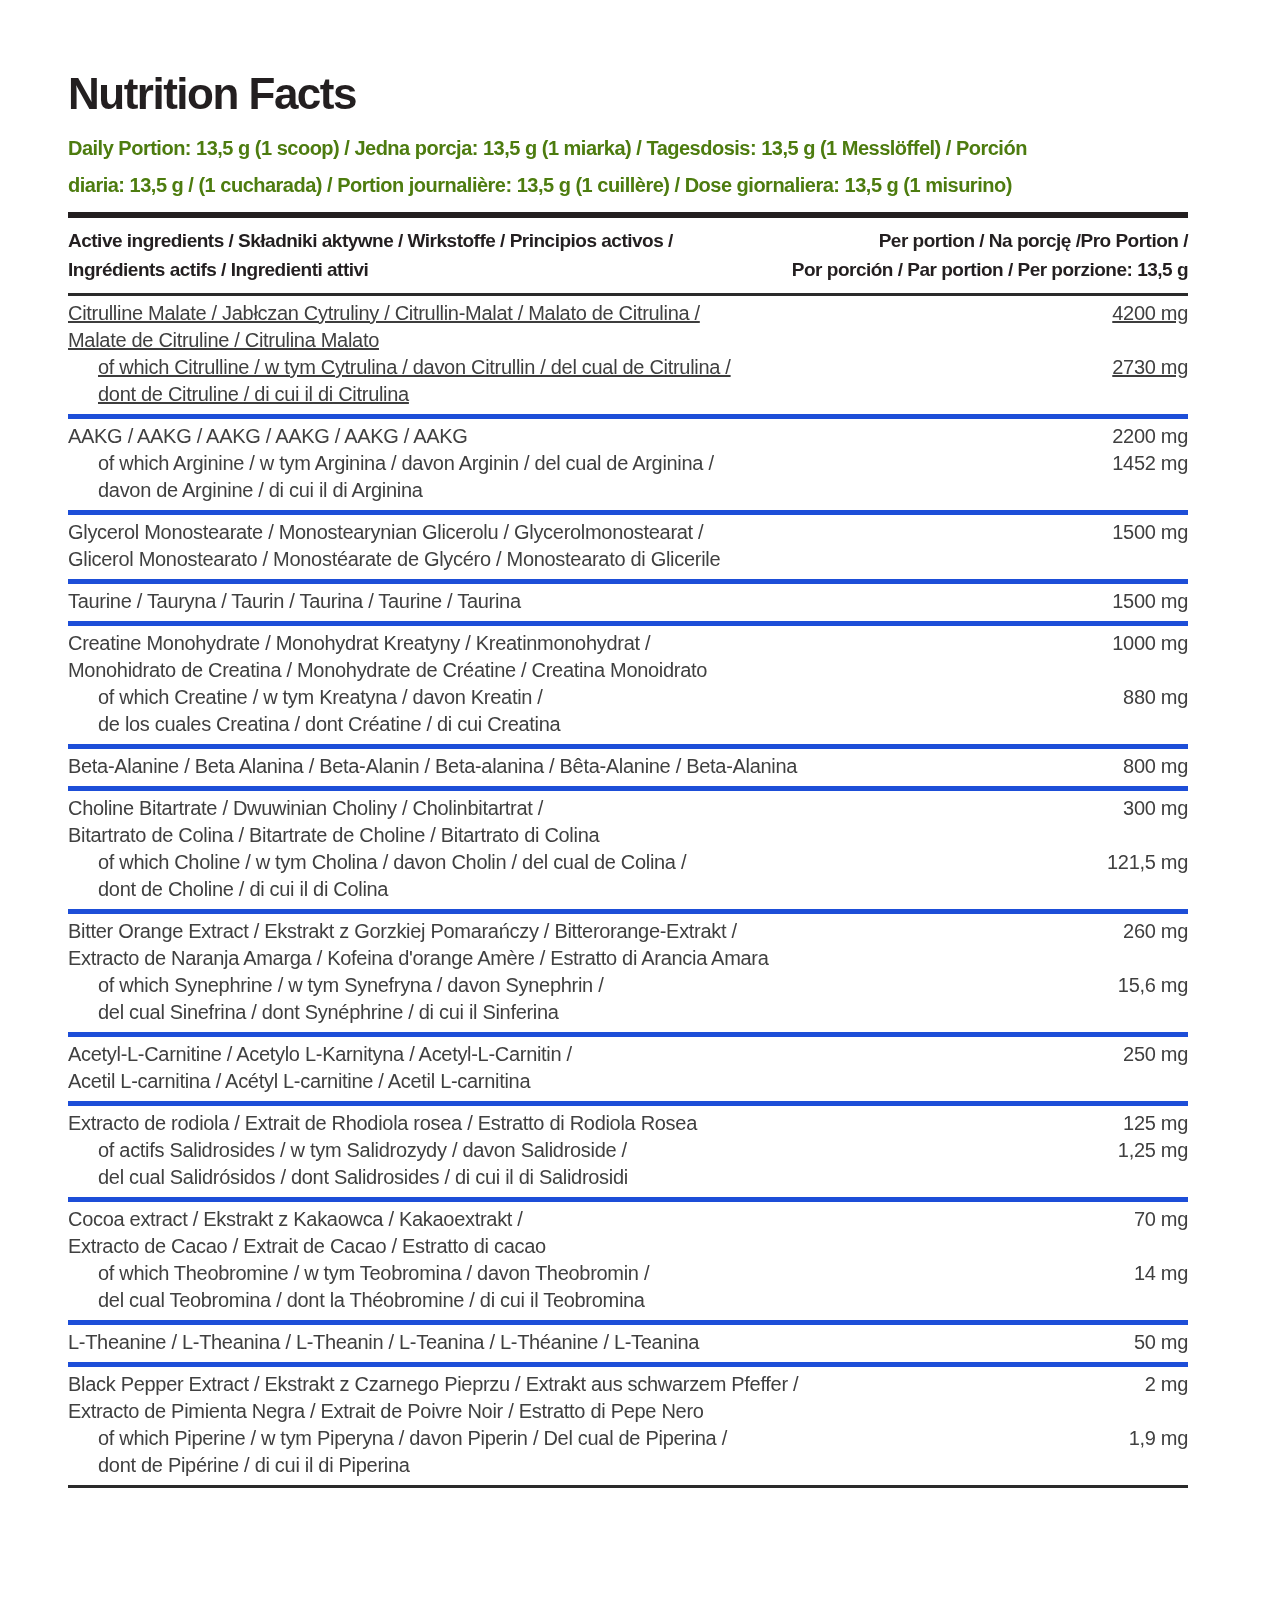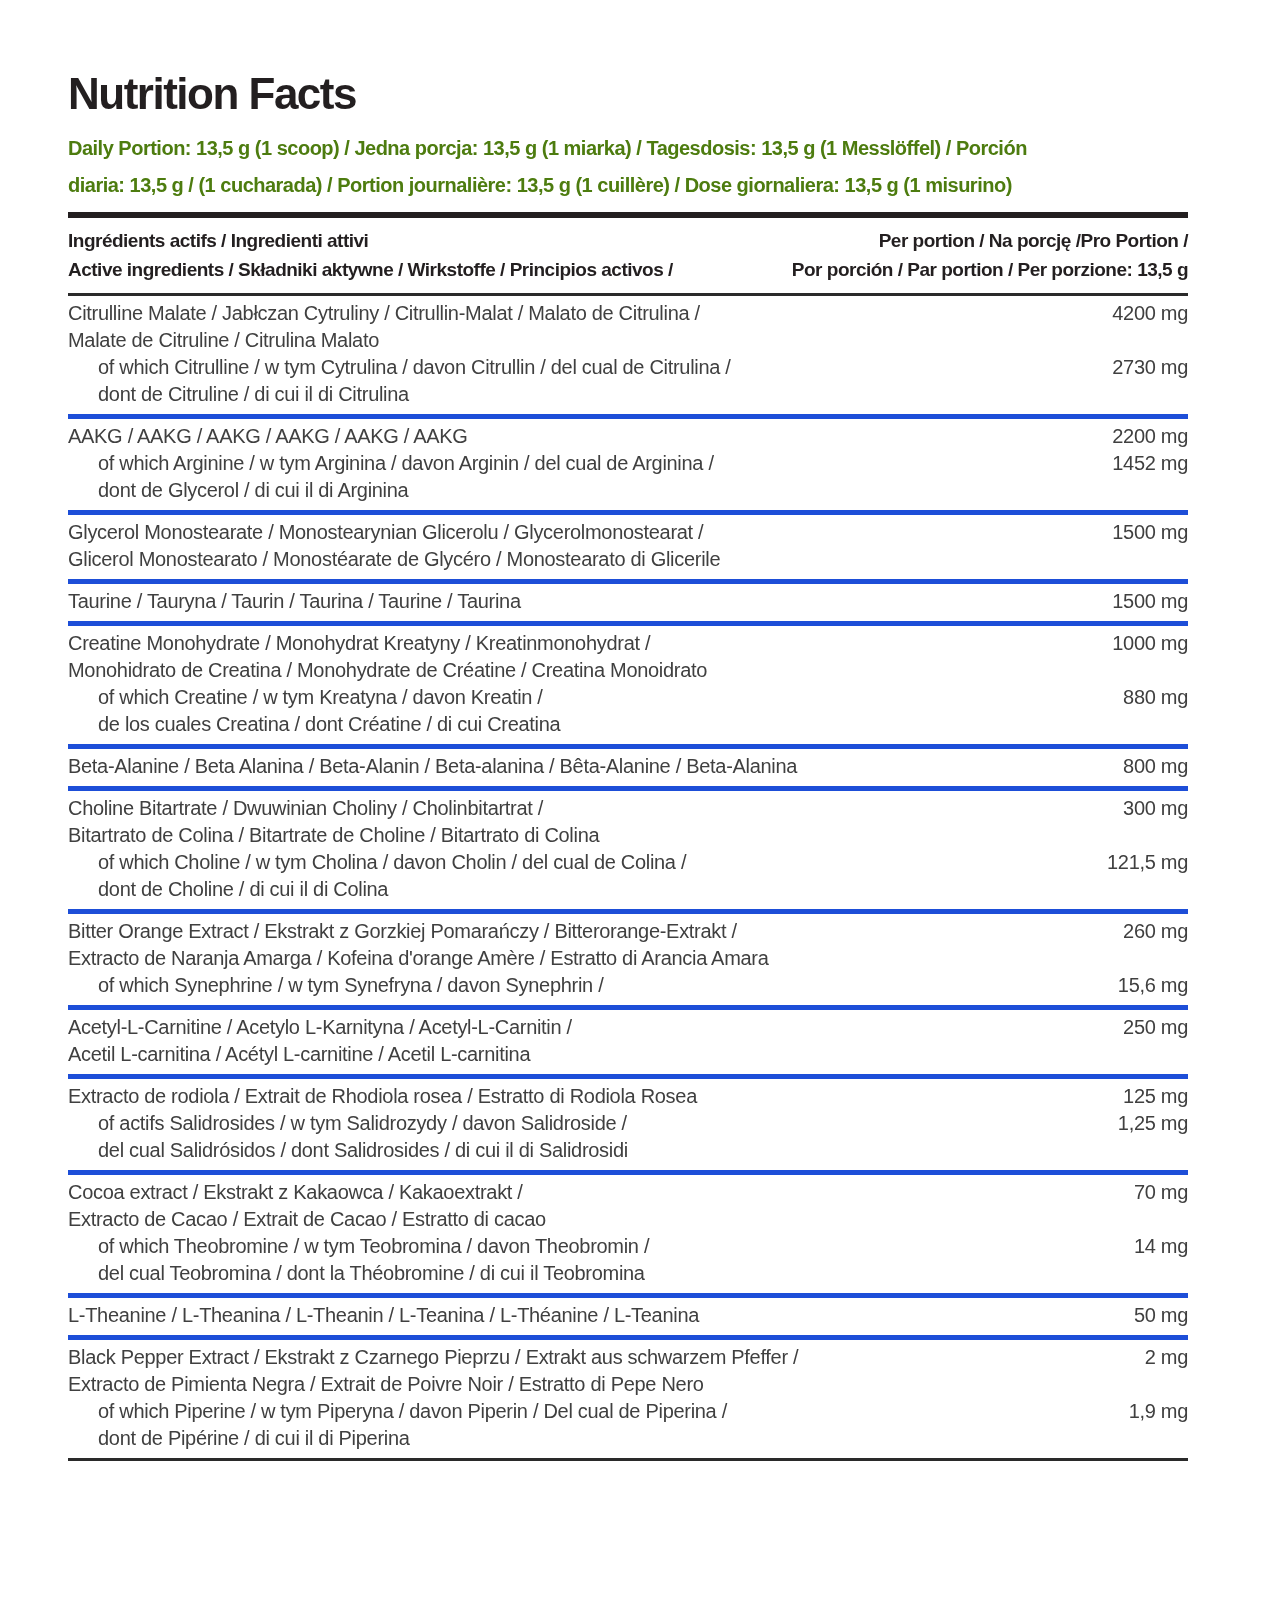--- a/index.html
+++ b/index.html
@@ -39,21 +39,21 @@
     padding: 8px 0 9px 0;
     font-size: 19px;
     font-weight: bold;
     letter-spacing: -0.5px;
     color: #231f20;
     line-height: 29px;
   }
   .th-right { text-align: right; }
   .table { border-bottom: 3px solid #2a2a2a; }
   .row { border-top: 5px solid #1d4ed8; padding: 4px 0 6px 0; }
-  .row:first-child { border-top: none; }
+  .row:first-child { border-top: none; text-decoration: underline; }
   .entry {
     display: flex;
     align-items: flex-start;
     font-size: 20px;
     letter-spacing: -0.3px;
     line-height: 27px;
     color: #404040;
   }
   .entry .name { flex: 1; }
   .entry.sub .name { padding-left: 30px; }
@@ -70,22 +70,22 @@
 <div class="page">
   <h1 class="title">Nutrition Facts</h1>
 
   <div class="portion">
     <div>Daily Portion: 13,5 g (1 scoop) / Jedna porcja: 13,5 g (1 miarka) / Tagesdosis: 13,5 g (1 Messlöffel) / Porción</div>
     <div>diaria: 13,5 g / (1 cucharada) / Portion journalière: 13,5 g (1 cuillère) / Dose giornaliera: 13,5 g (1 misurino)</div>
   </div>
 
   <div class="thead">
     <div class="th-left">
+      <div>Active ingredients / Składniki aktywne / Wirkstoffe / Principios activos /</div>
       <div>Ingrédients actifs / Ingredienti attivi</div>
-      <div>Active ingredients / Składniki aktywne / Wirkstoffe / Principios activos /</div>
     </div>
     <div class="th-right">
       <div>Per portion / Na porcję /Pro Portion /</div>
       <div>Por porción / Par portion / Per porzione: 13,5 g</div>
     </div>
   </div>
 
   <div class="table">
       <div class="row">
         <div class="entry main">
@@ -106,21 +106,21 @@
       <div class="row">
         <div class="entry main">
           <div class="name">
             <div>AAKG / AAKG / AAKG / AAKG / AAKG / AAKG</div>
           </div>
           <div class="value">2200 mg</div>
         </div>
         <div class="entry sub">
           <div class="name">
             <div>of which Arginine / w tym Arginina / davon Arginin / del cual de Arginina /</div>
-            <div>dont de Glycerol / di cui il di Arginina</div>
+            <div>davon de Arginine / di cui il di Arginina</div>
           </div>
           <div class="value">1452 mg</div>
         </div>
       </div>
       <div class="row">
         <div class="entry main">
           <div class="name">
             <div>Glycerol Monostearate / Monostearynian Glicerolu / Glycerolmonostearat /</div>
             <div>Glicerol Monostearato / Monostéarate de Glycéro / Monostearato di Glicerile</div>
           </div>
@@ -179,20 +179,21 @@
         <div class="entry main">
           <div class="name">
             <div>Bitter Orange Extract / Ekstrakt z Gorzkiej Pomarańczy / Bitterorange-Extrakt /</div>
             <div>Extracto de Naranja Amarga / Kofeina d'orange Amère / Estratto di Arancia Amara</div>
           </div>
           <div class="value">260 mg</div>
         </div>
         <div class="entry sub">
           <div class="name">
             <div>of which Synephrine / w tym Synefryna / davon Synephrin /</div>
+            <div>del cual Sinefrina / dont Synéphrine / di cui il Sinferina</div>
           </div>
           <div class="value">15,6 mg</div>
         </div>
       </div>
       <div class="row">
         <div class="entry main">
           <div class="name">
             <div>Acetyl-L-Carnitine / Acetylo L-Karnityna / Acetyl-L-Carnitin /</div>
             <div>Acetil L-carnitina / Acétyl L-carnitine / Acetil L-carnitina</div>
           </div>

